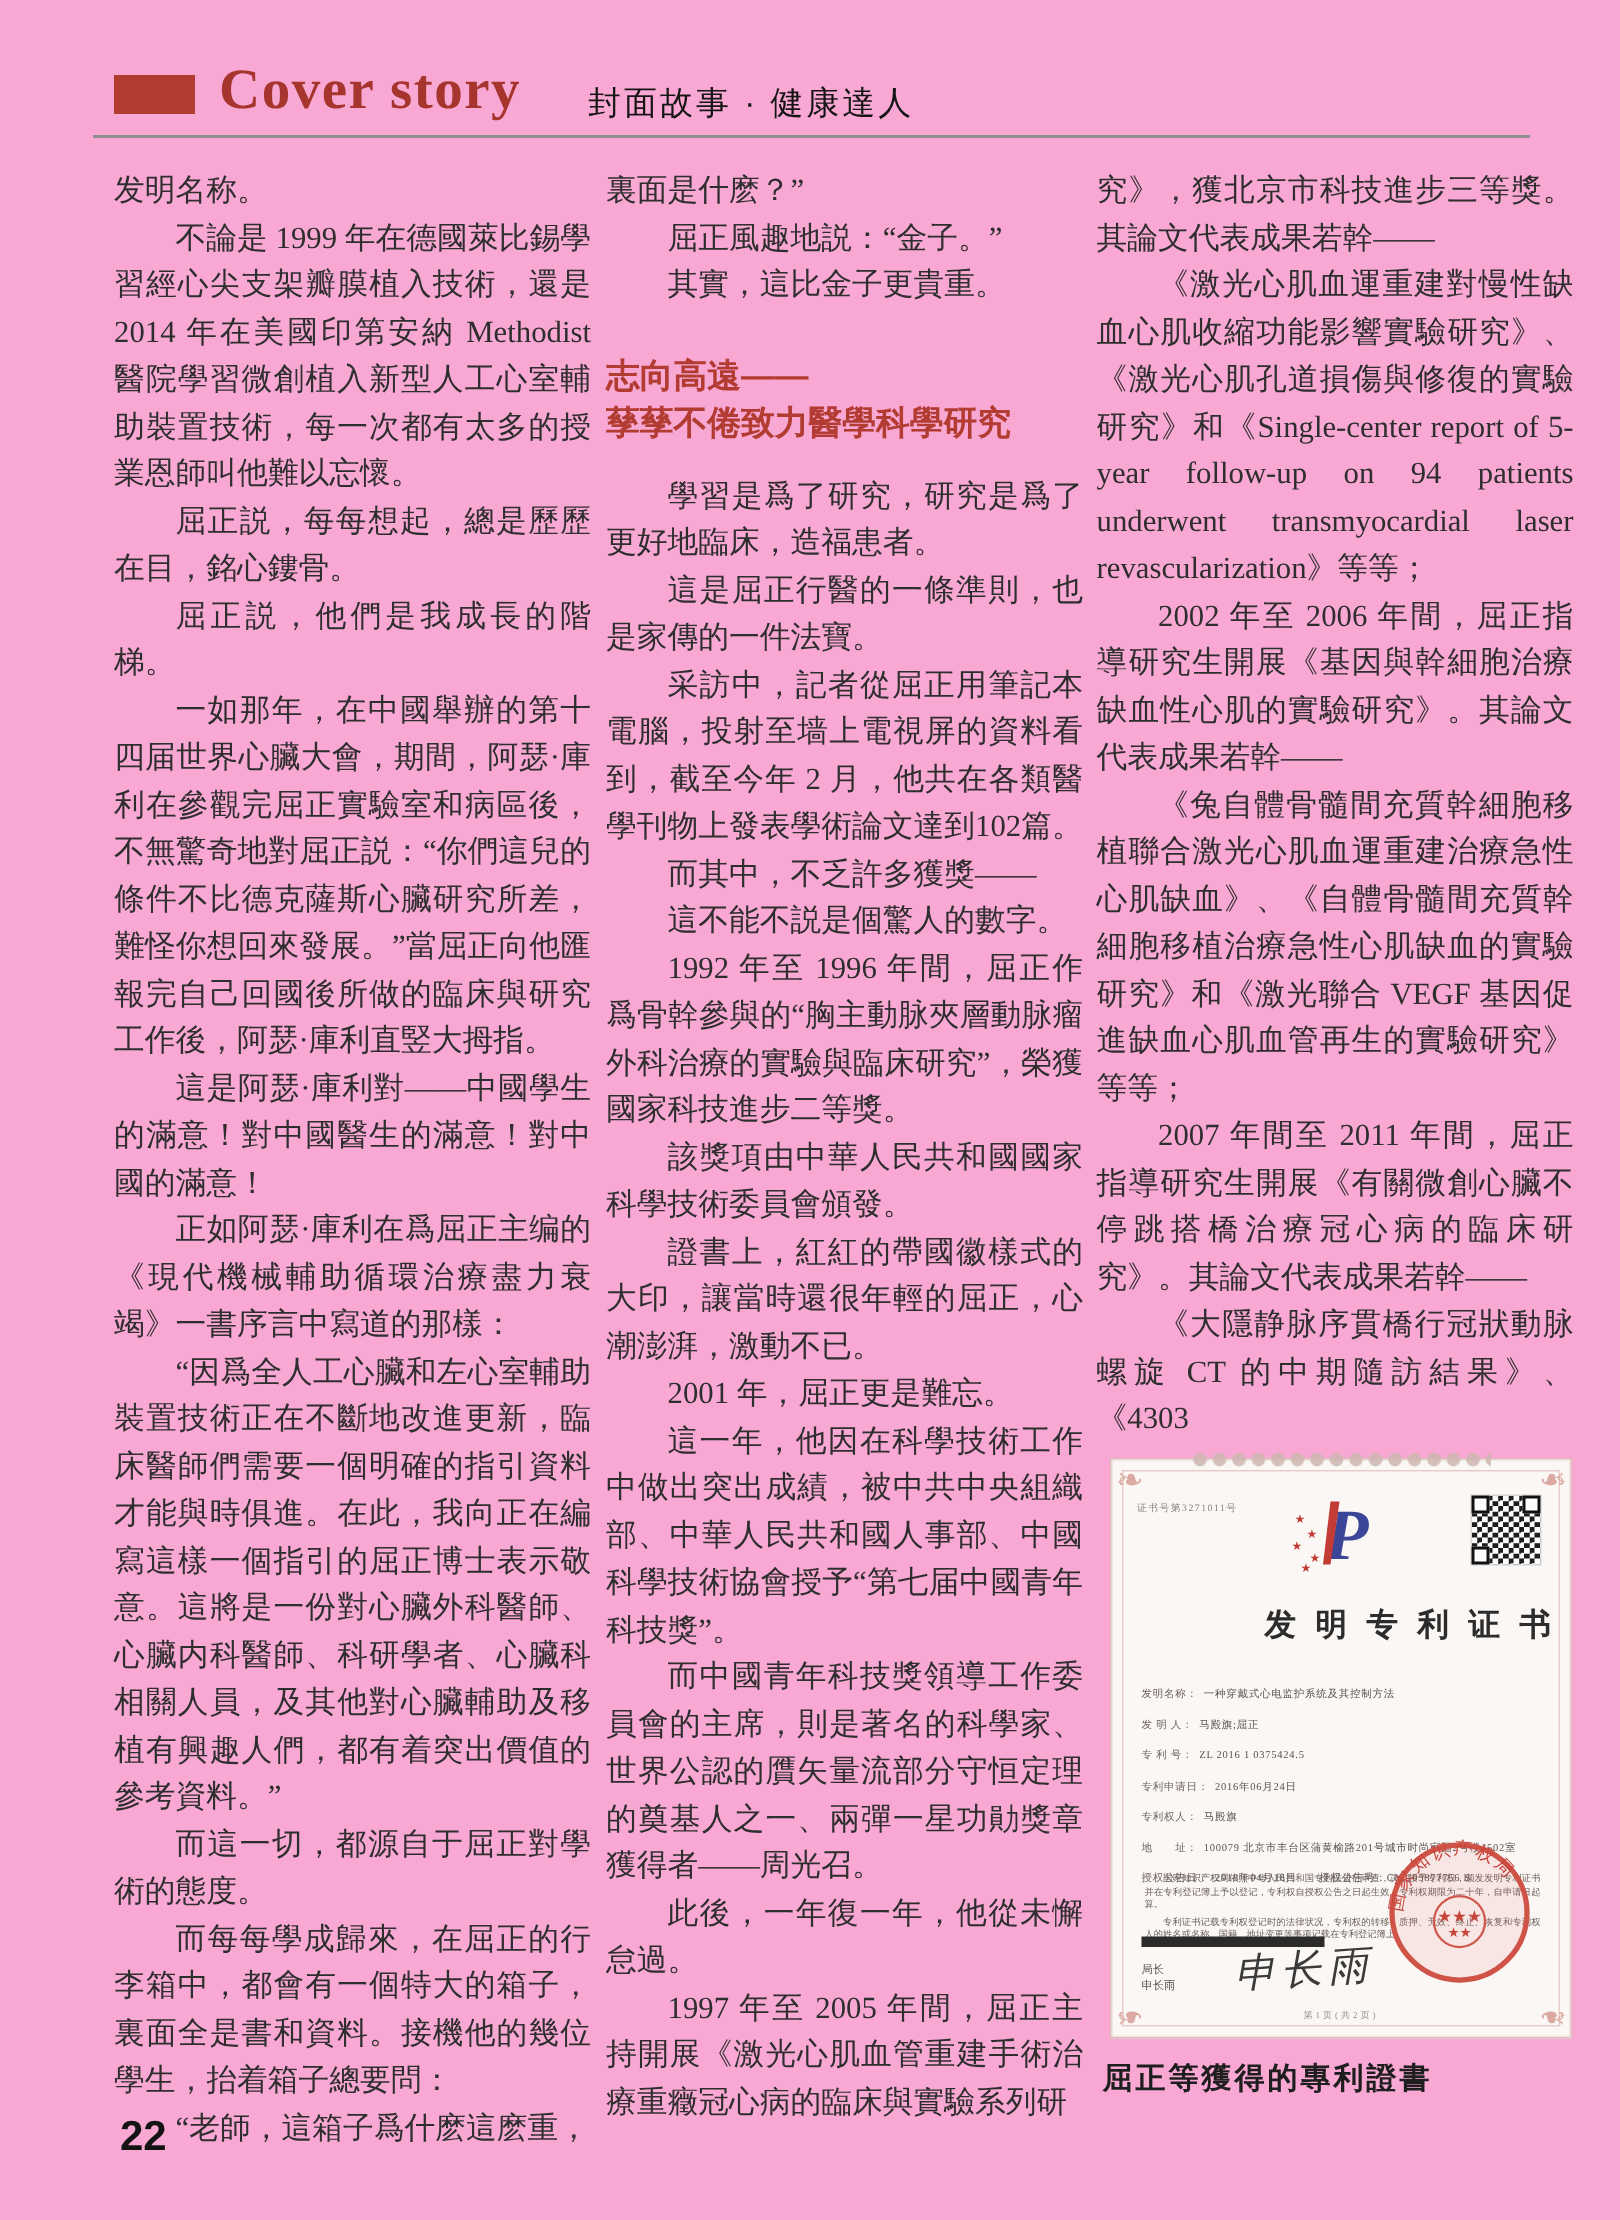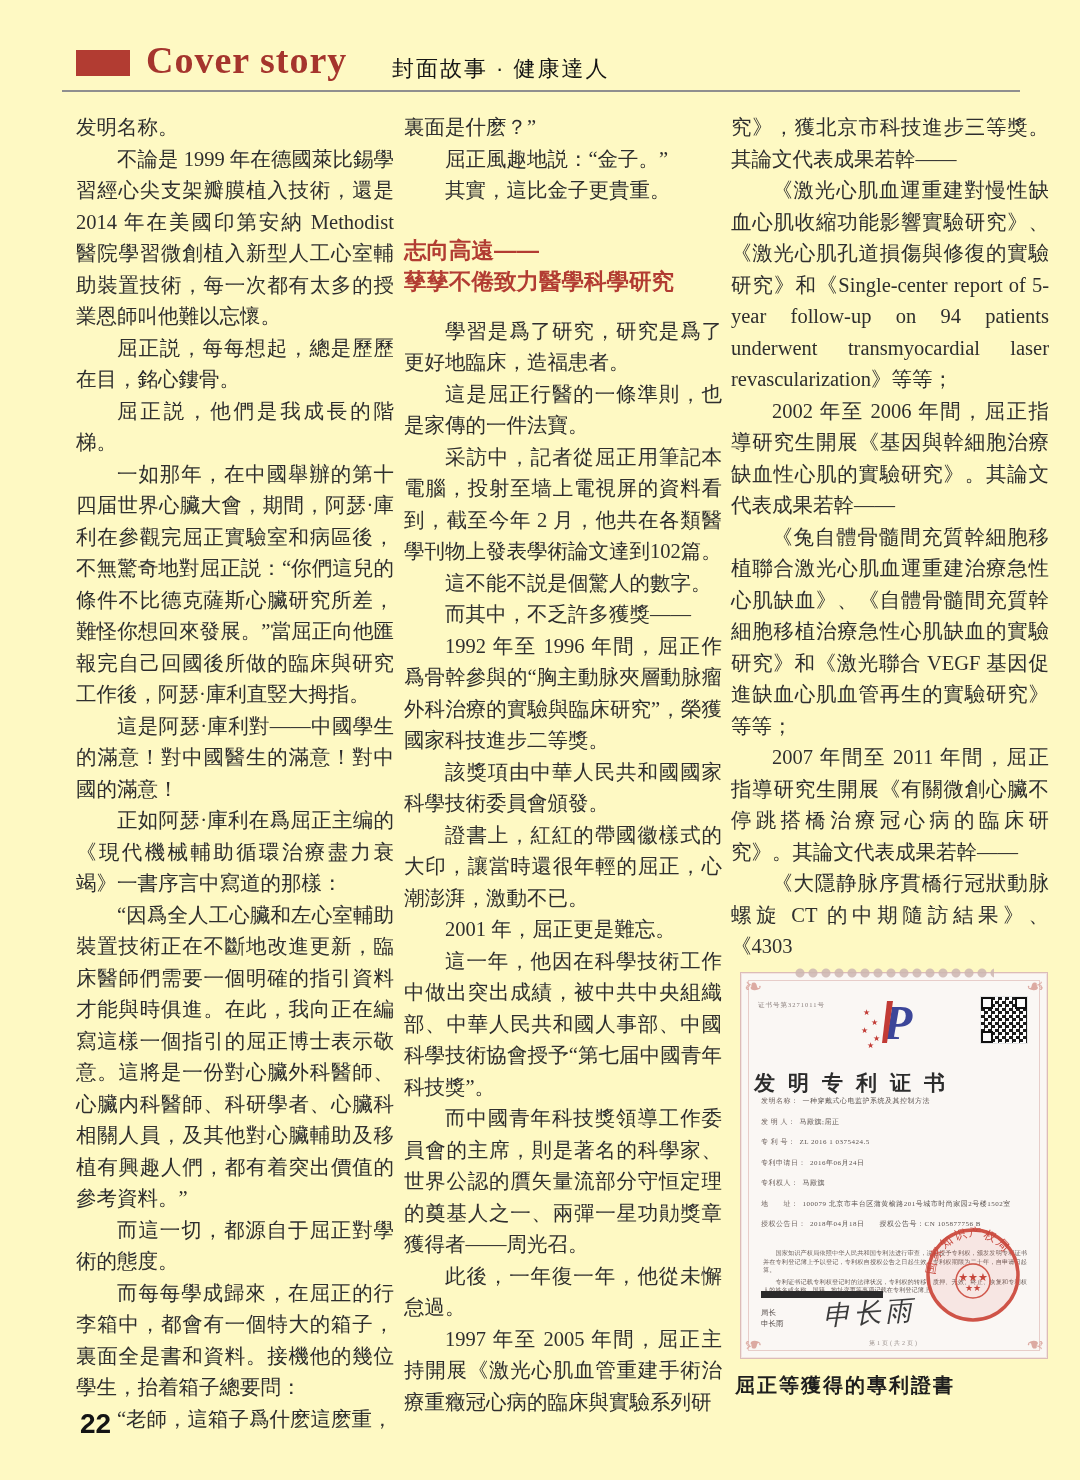--- a/index.html
+++ b/index.html
@@ -1,16 +1,16 @@
 <!DOCTYPE html>
 <html><head>
 <meta charset="utf-8">
 <style>
   html,body{margin:0;padding:0;background:#e9e9e9;}
-  #page{position:relative;width:1080px;height:1480px;background:#fef9c3;overflow:hidden;
+  #page{position:relative;width:1080px;height:1480px;background:#f9a8d4;overflow:hidden;
         font-family:"Liberation Serif","DejaVu Serif",serif;color:#2e2e2e;}
 
   
   #hdr-block{position:absolute;left:76px;top:50px;width:54px;height:26px;background:#b23c32;}
   #hdr-en{position:absolute;left:146px;top:38px;font-size:38px;font-weight:bold;color:#a5352d;
           font-family:"Liberation Serif",serif;letter-spacing:1px;}
   #hdr-zh{position:absolute;left:392px;top:54px;font-size:22px;font-weight:400;color:#151515;
           font-family:"Liberation Sans","DejaVu Sans",sans-serif;letter-spacing:2px;}
   #hdr-rule{position:absolute;left:62px;top:90px;width:958px;height:2px;background:#8f8f8f;}
 
@@ -34,23 +34,23 @@
   .corner{position:absolute;font-size:22px;color:#dcaaa2;line-height:1;}
   .corner.tl{left:3px;top:3px;} .corner.tr{right:3px;top:3px;transform:scaleX(-1);}
   .corner.bl{left:3px;bottom:3px;transform:scaleY(-1);} .corner.br{right:3px;bottom:3px;transform:scale(-1,-1);}
   #cert-no{position:absolute;left:17px;top:28px;font-size:6.5px;color:#8a7f7c;letter-spacing:1px;}
   #cert-logo{position:absolute;left:116px;top:20px;width:70px;height:62px;}
   #cert-qr{position:absolute;right:20px;top:24px;width:46px;height:46px;
         background:conic-gradient(#1d1d1d 0 25%,#fdfdfd 0 50%,#1d1d1d 0 75%,#fdfdfd 0);
         background-size:7px 7px;outline:1px solid #e5e5e5;}
   #cert-qr .f{position:absolute;width:12px;height:12px;border:2.5px solid #111;background:#fdfdfd;box-sizing:border-box;}
   #cert-qr .f.a{left:0;top:0;} #cert-qr .f.b{right:0;top:0;} #cert-qr .f.c{left:0;bottom:0;}
-  #cert-title{position:absolute;left:0;right:0;top:96px;text-align:left;font-size:21px;font-weight:bold;
+  #cert-title{position:absolute;left:0;right:0;top:96px;text-align:right;font-size:21px;font-weight:bold;
         color:#2c2c2c;letter-spacing:13px;text-indent:13px;}
-  #cert-fields{position:absolute;left:20px;right:18px;top:124px;}
+  #cert-fields{position:absolute;left:20px;right:18px;top:152px;}
   .cfield{font-size:7px;line-height:9px;color:#5a524f;margin-bottom:11.5px;letter-spacing:.5px;}
   .cfield .lab{color:#6e625e;margin-right:4px;}
   #cert-fine{position:absolute;left:22px;right:20px;top:276px;font-size:6.2px;line-height:8.6px;
         color:#6b5f5b;text-align:justify;}
   #cert-fine p{margin:0 0 3px 0;text-indent:2em;}
   #redact-bar{position:absolute;left:20px;top:318px;width:122px;height:7px;background:#2b2b2b;}
   #cert-director{position:absolute;left:20px;top:334px;font-size:7.5px;line-height:11px;color:#5a524f;}
   #cert-sign{position:absolute;left:82px;top:322px;font-size:27px;color:#3b3b3b;
         font-family:"Liberation Serif",serif;font-style:italic;transform:rotate(-4deg);letter-spacing:4px;}
   #cert-seal{position:absolute;right:24px;top:252px;width:100px;height:100px;}
@@ -87,22 +87,22 @@
     </div>
   <div id="col2" class="col">
       <p class="para cont">裏面是什麽？”</p>
       <p class="para body">屈正風趣地説：“金子。”</p>
       <p class="para body">其實，這比金子更貴重。</p>
       <p class="para heading">志向高遠——</p>
       <p class="para heading2">孶孶不倦致力醫學科學研究</p>
       <p class="para body">學習是爲了研究，研究是爲了更好地臨床，造福患者。</p>
       <p class="para body">這是屈正行醫的一條準則，也是家傳的一件法寶。</p>
       <p class="para body">采訪中，記者從屈正用筆記本電腦，投射至墙上電視屏的資料看到，截至今年 2 月，他共在各類醫學刊物上發表學術論文達到102篇。</p>
+      <p class="para body">而其中，不乏許多獲獎——</p>
       <p class="para body">這不能不説是個驚人的數字。</p>
-      <p class="para body">而其中，不乏許多獲獎——</p>
       <p class="para body">1992 年至 1996 年間，屈正作爲骨幹參與的“胸主動脉夾層動脉瘤外科治療的實驗與臨床研究”，榮獲國家科技進步二等獎。</p>
       <p class="para body">該獎項由中華人民共和國國家科學技術委員會頒發。</p>
       <p class="para body">證書上，紅紅的帶國徽樣式的大印，讓當時還很年輕的屈正，心潮澎湃，激動不已。</p>
       <p class="para body">2001 年，屈正更是難忘。</p>
       <p class="para body">這一年，他因在科學技術工作中做出突出成績，被中共中央組織部、中華人民共和國人事部、中國科學技術協會授予“第七届中國青年科技獎”。</p>
       <p class="para body">而中國青年科技獎領導工作委員會的主席，則是著名的科學家、世界公認的贋矢量流部分守恒定理的奠基人之一、兩彈一星功勛獎章獲得者——周光召。</p>
       <p class="para body">此後，一年復一年，他從未懈怠過。</p>
       <p class="para body">1997 年至 2005 年間，屈正主持開展《激光心肌血管重建手術治療重癥冠心病的臨床與實驗系列研</p>
     </div>
   <div id="col3" class="col">

